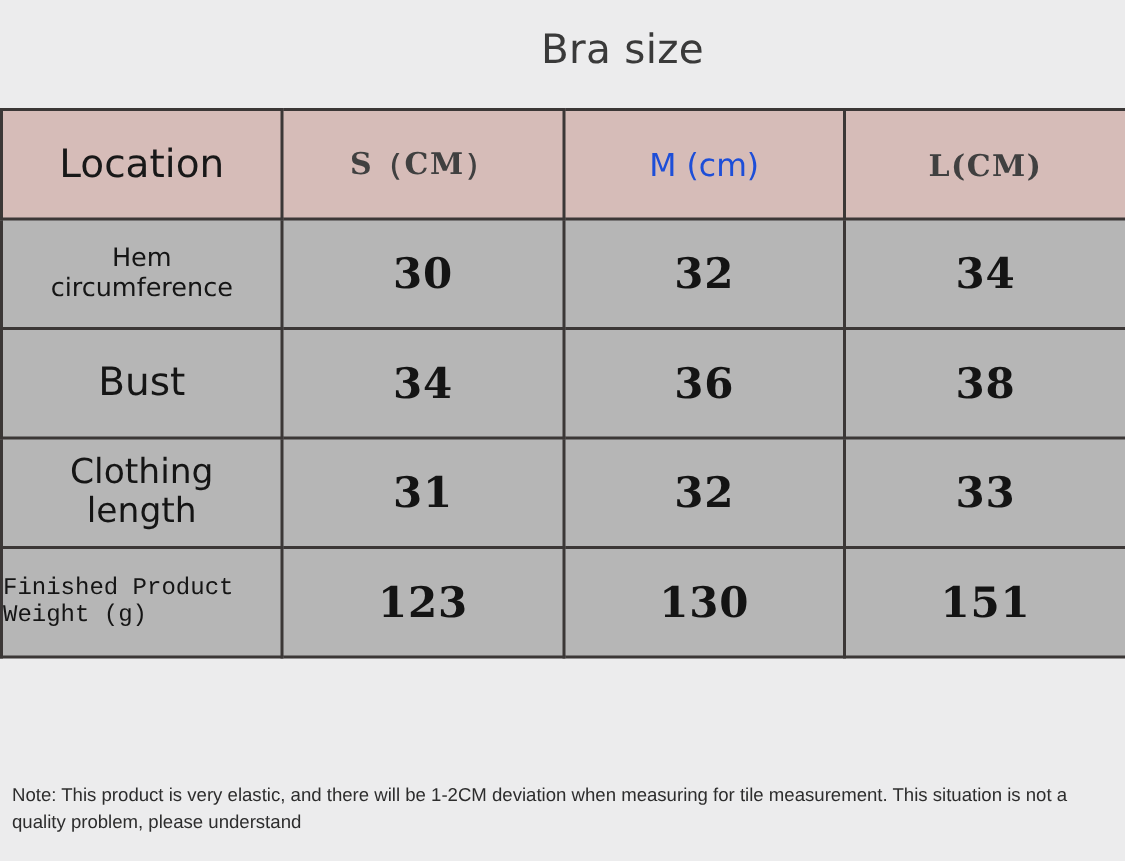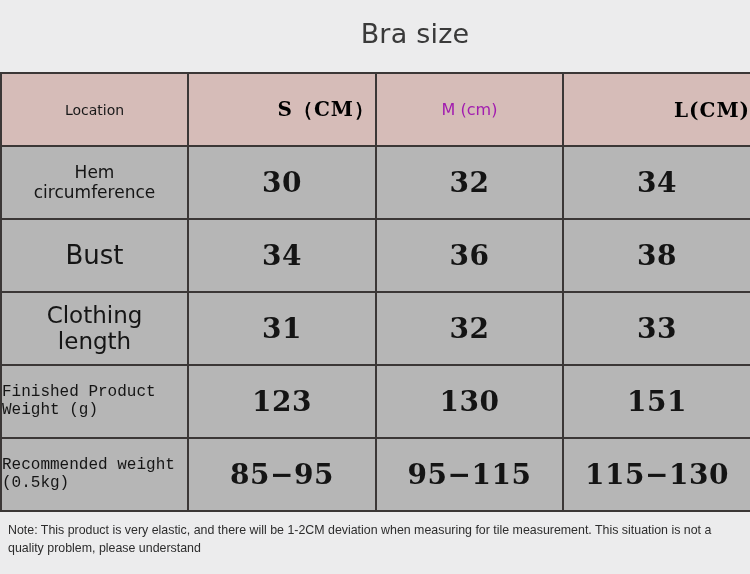--- a/index.html
+++ b/index.html
@@ -58,37 +58,37 @@
   .col-m    { width: 187px; }
   .col-l    { width: 188px; }
 
   
   tr.head td {
     background: #d6bcb8;
     height: 73px;
   }
   .h-loc {
     text-align: center;
-    font-size: 14px;
+    font-size: 26px;
     color: #181818;
     font-family: "DejaVu Sans", sans-serif;
     padding-left: 36px;
   }
   .h-serif {
-    text-align: right;
+    text-align: center;
     font-size: 20px;
-    color: #000000;
+    color: #404040;
     font-family: "DejaVu Serif", serif;
     font-weight: 700;
     letter-spacing: 1px;
   }
   .h-sans {
     text-align: center;
-    font-size: 16px;
-    color: #a21caf;
+    font-size: 21px;
+    color: #1d4ed8;
     font-family: "DejaVu Sans", sans-serif;
   }
 
   
   tr.body td {
     background: #b6b6b6;
     height: 73px;
   }
   .lbl {
     color: #151515;
@@ -192,27 +192,18 @@
       <tr class="body">
         <td class="lbl lbl-small">
           <div>Finished Product</div>
           <div>Weight (g)</div>
         </td>
         <td class="val">123</td>
         <td class="val">130</td>
         <td class="val">151</td>
       </tr>
 
-      <tr class="body">
-        <td class="lbl lbl-small">
-          <div>Recommended weight</div>
-          <div>(0.5kg)</div>
-        </td>
-        <td class="val">85−95</td>
-        <td class="val">95−115</td>
-        <td class="val">115−130</td>
-      </tr>
     </tbody>
   </table>
 
   <div class="note">Note: This product is very elastic, and there will be 1-2CM deviation when measuring for tile measurement. This situation is not a quality problem, please understand</div>
 
 </div>
 
 </body></html>

